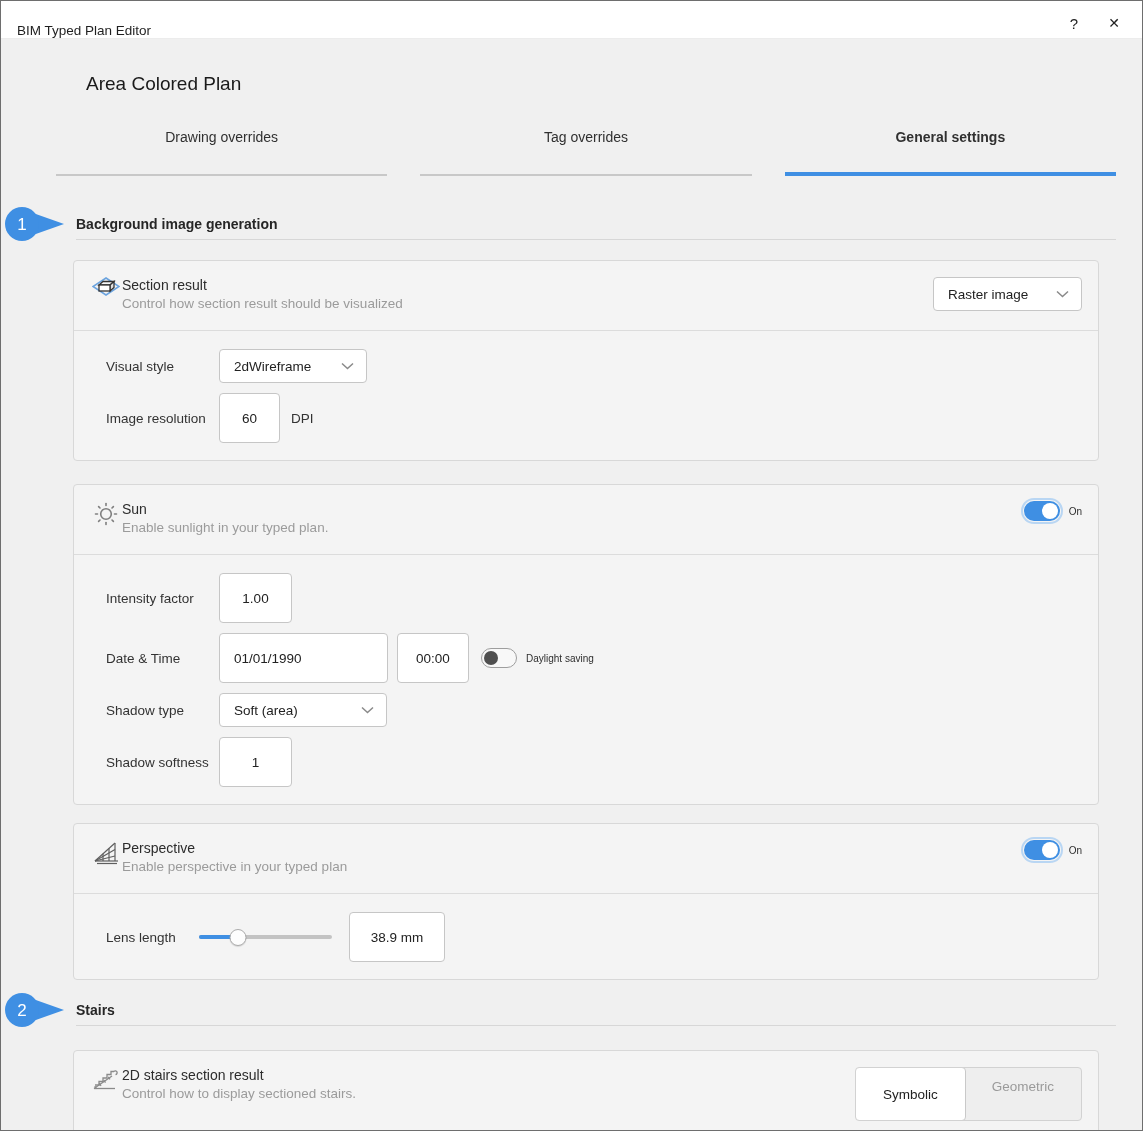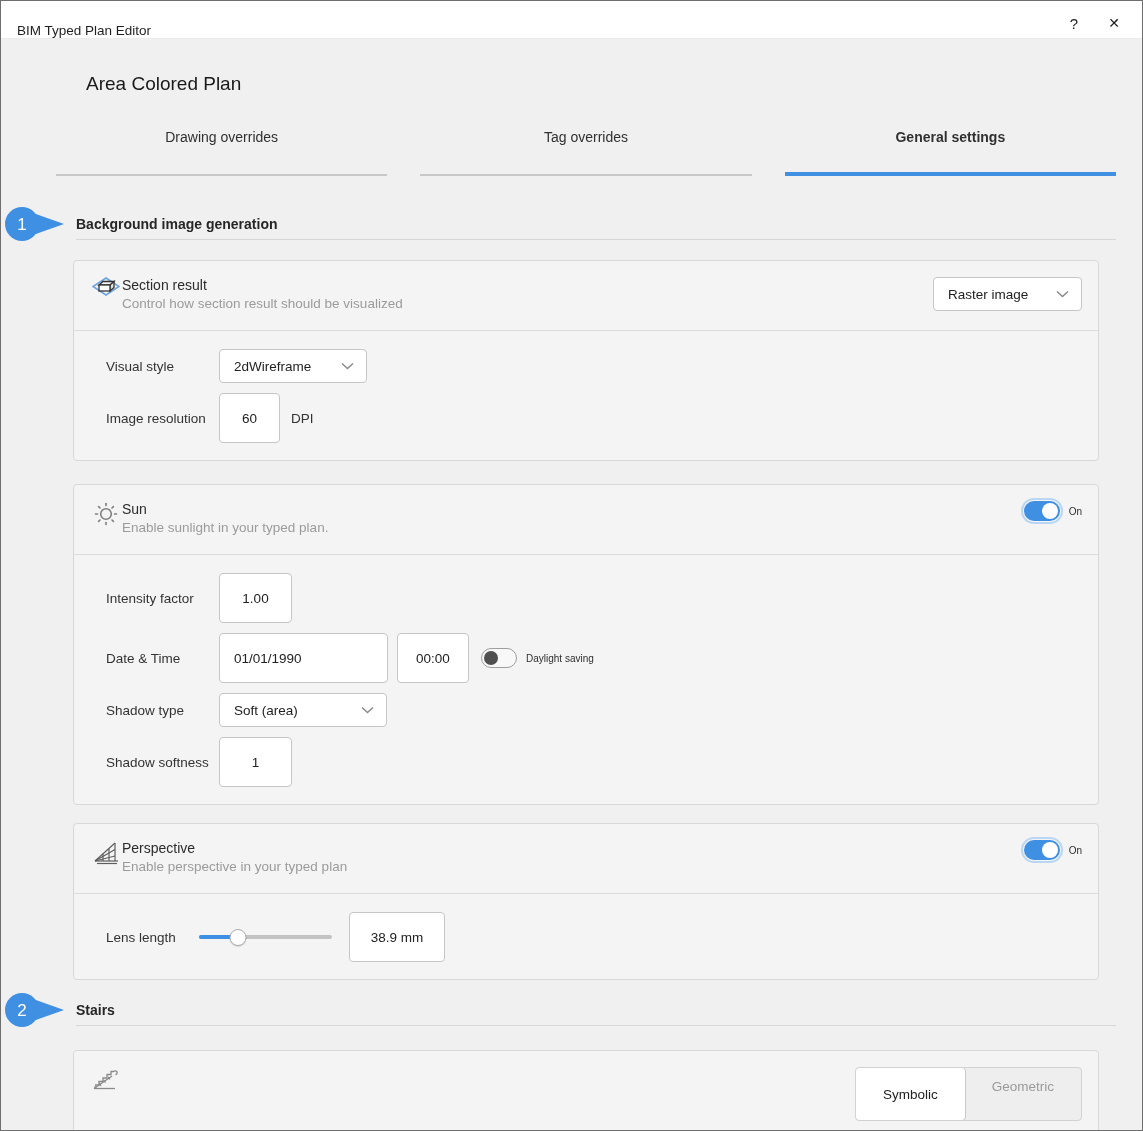--- a/index.html
+++ b/index.html
@@ -354,20 +354,24 @@
               <path d="M22,4.5 a1.8,1.8 0 1 1 1.5,3"></path>
               <line x1="2" y1="21.5" x2="20" y2="9"></line>
               <line x1="4.5" y1="21.8" x2="2.8" y2="19.2"></line>
               <line x1="9" y1="18.8" x2="7.3" y2="16.2"></line>
               <line x1="13.5" y1="15.6" x2="11.8" y2="13"></line>
               <line x1="18" y1="12.4" x2="16.3" y2="9.8"></line>
               <line x1="2" y1="21.5" x2="23" y2="21.5"></line>
             </g>
           </svg>
         </div>
+        <div class="card-head-text">
+          <span class="card-title">2D stairs section result</span>
+          <span class="card-subtitle">Control how to display sectioned stairs.</span>
+        </div>
         <div class="card-head-control">
           <div class="segmented">
             <button class="segment selected">Symbolic</button>
             <button class="segment">Geometric</button>
           </div>
         </div>
       </div>
     </div>
 
     <div class="footer">

